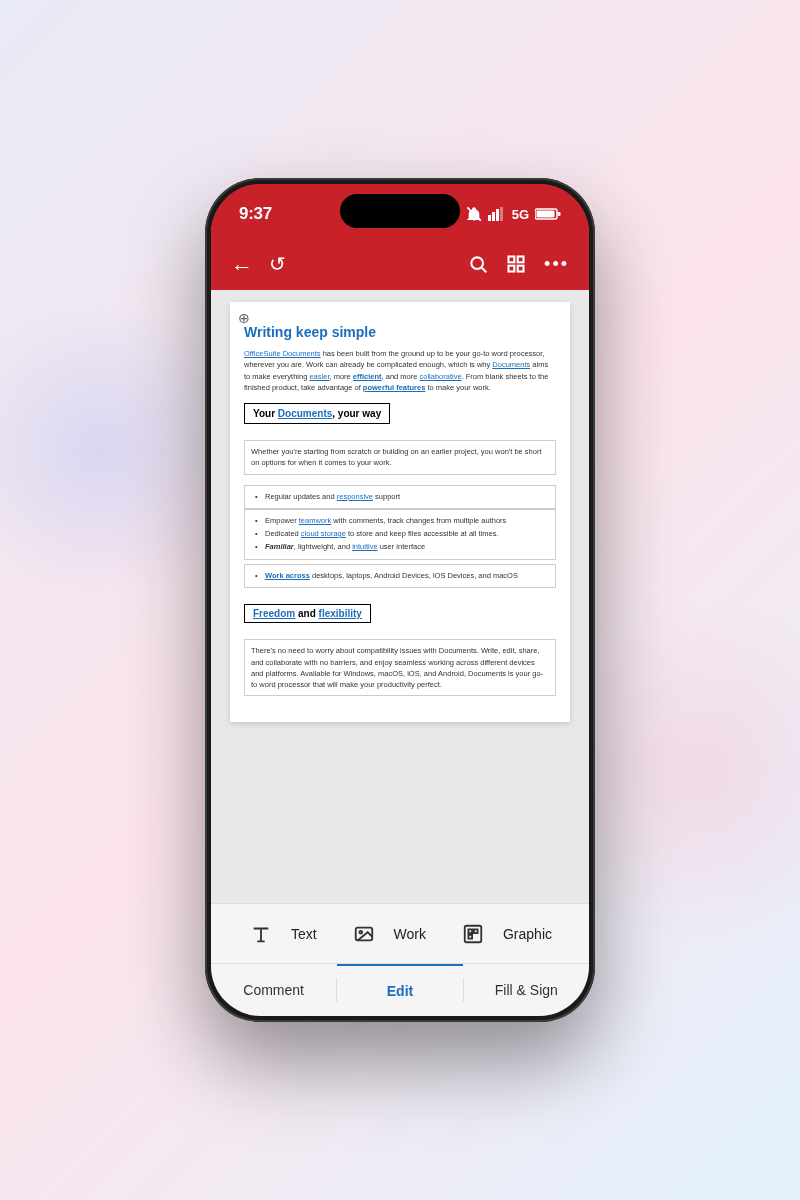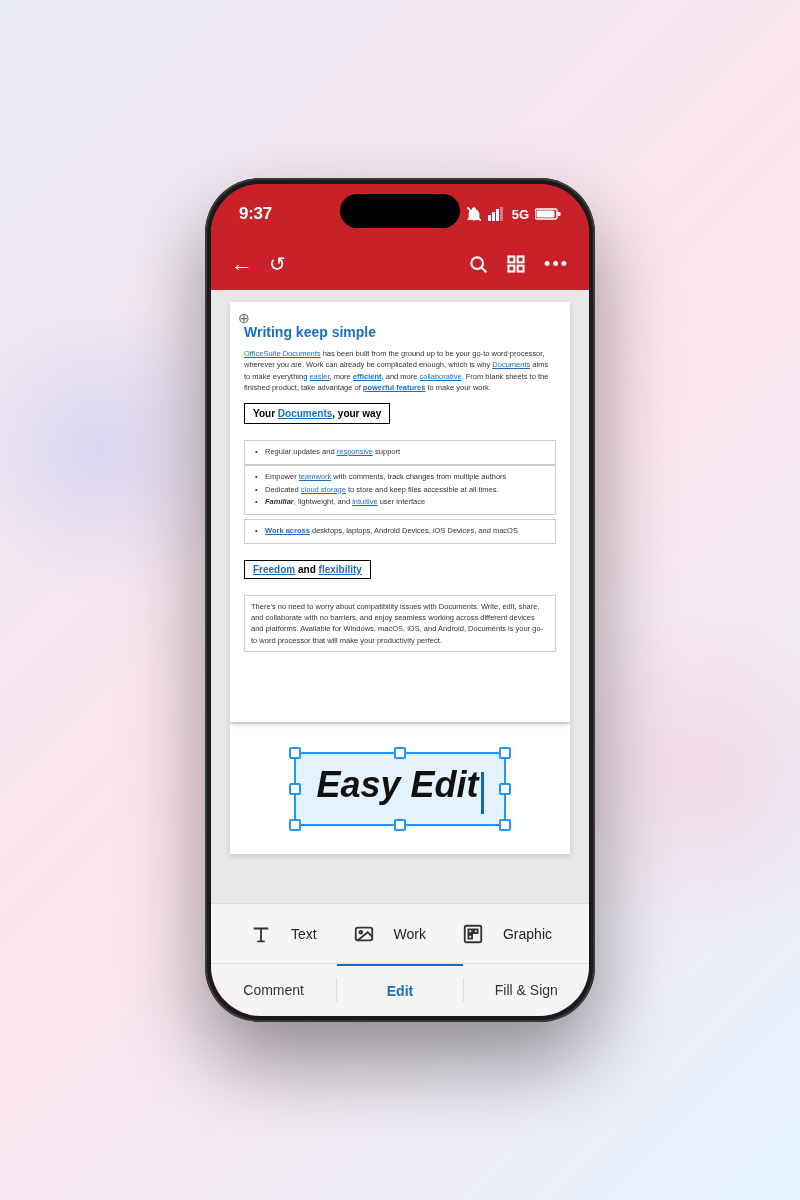--- a/index.html
+++ b/index.html
@@ -482,20 +482,23 @@
         <div class="doc-paragraph">
           <span class="link">OfficeSuite Documents</span> has been built from the ground up to be your go-to word processor, wherever you are. Work can already be complicated enough, which is why <span class="link">Documents</span> aims to make everything <span class="link">easier</span>, more <span class="link bold">efficient</span>, and more <span class="link">collaborative</span>. From blank sheets to the finished product, take advantage of <span class="link bold">powerful features</span> to make your work.
         </div>
 
         <div style="margin-bottom:8px;">
           <span class="doc-section-title">
             Your <span class="link">Documents</span>, your way
           </span>
         </div>
 
+        <div class="doc-intro">
+          Whether you're starting from scratch or building on an earlier project, you won't be short on options for when it comes to your work.
+        </div>
 
         <div class="doc-bullets" style="margin-bottom:0;">
           <div class="doc-bullet">Regular updates and <span class="link">responsive</span> support</div>
         </div>
 
         <div class="doc-bullets">
           <div class="doc-bullet">Empower <span class="link">teamwork</span> with comments, track changes from multiple authors</div>
           <div class="doc-bullet">Dedicated <span class="link">cloud storage</span> to store and keep files accessible at all times.</div>
           <div class="doc-bullet"><span class="italic-bold">Familiar</span>, lightweight, and <span class="link">intuitive</span> user interface</div>
         </div>
@@ -508,36 +511,20 @@
           <span class="doc-freedom">
             <span class="link">Freedom</span> and <span class="link">flexibility</span>
           </span>
         </div>
 
         <div class="doc-bottom-para">
           There's no need to worry about <span class="link">compatibility</span> issues with <span class="link">Documents</span>. Write, edit, share, and collaborate with no barriers, and enjoy seamless working across different devices and platforms. Available for Windows, macOS, iOS, and Android, Documents is your go-to word processor that will make your productivity perfect.
         </div>
       </div>
 
-      <div class="text-box-area">
-        <div class="easy-edit-container">
-          <div class="easy-edit-box">
-            <span class="easy-edit-text">Easy Edit</span><span class="cursor-line"></span>
-            
-            <div class="handle tl"></div>
-            <div class="handle tm"></div>
-            <div class="handle tr"></div>
-            <div class="handle ml"></div>
-            <div class="handle mr"></div>
-            <div class="handle bl"></div>
-            <div class="handle bm"></div>
-            <div class="handle br"></div>
-          </div>
-        </div>
-      </div>
 
       <div style="height:100px;"></div>
 
     </div>
 
     <div class="bottom-toolbar">
 
       <div class="insert-toolbar">
 
         <div class="insert-item">

